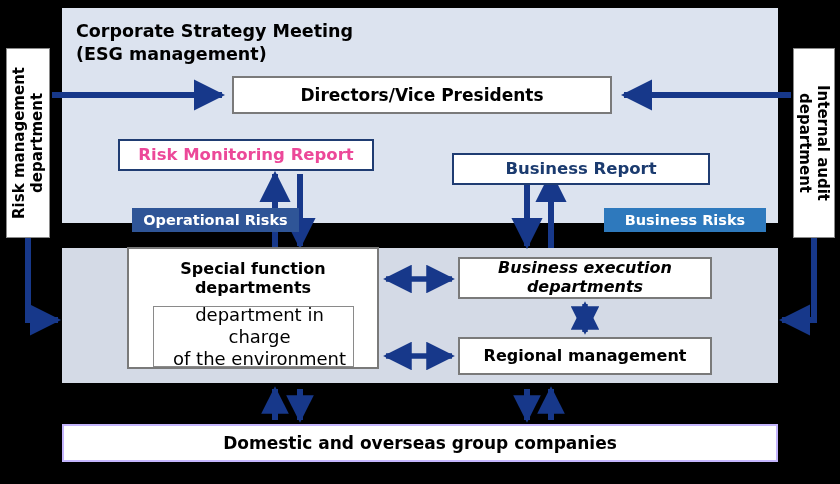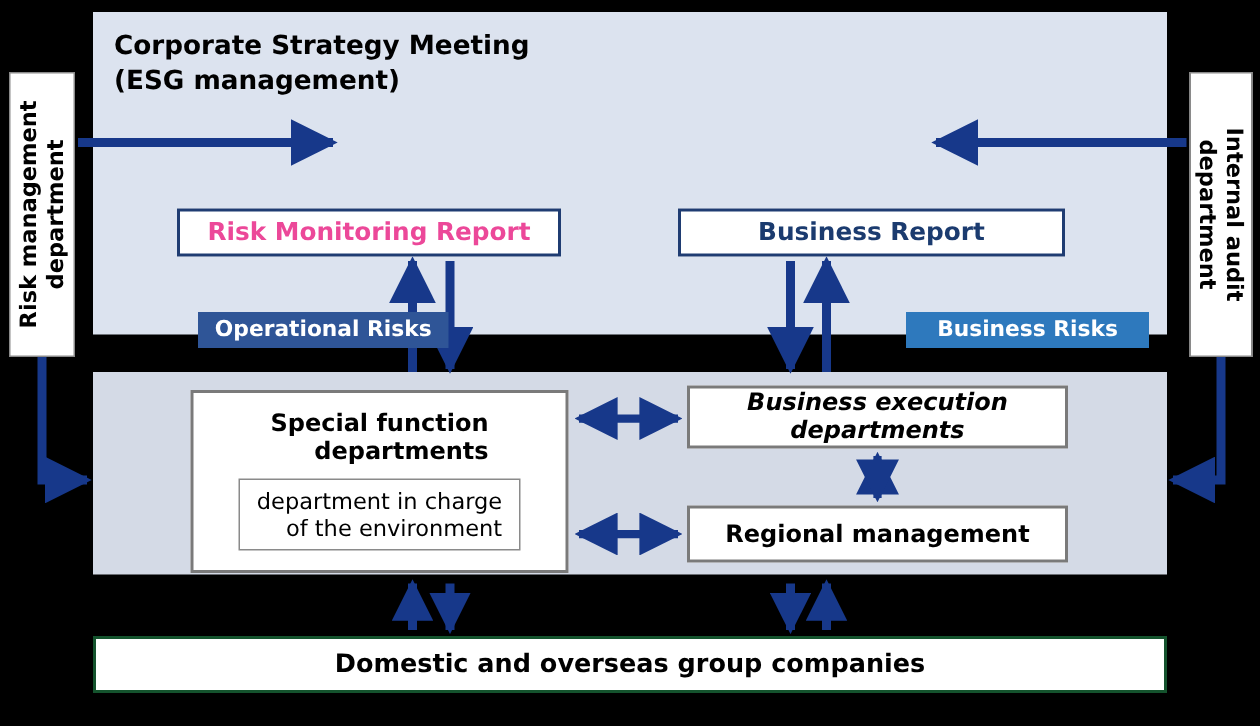--- a/index.html
+++ b/index.html
@@ -65,72 +65,72 @@
     font-size: 17px;
   }
   .box-risk-report {
     left: 118px; top: 139px;
     width: 256px; height: 32px;
     border: 2px solid #1f3c72;
     color: #ec4899;
     font-size: 16.5px;
   }
   .box-business-report {
-    left: 452px; top: 139px;
+    left: 452px; top: 153px;
     width: 258px; height: 32px;
     border: 2px solid #1f3c72;
     color: #1b3b6f;
     font-size: 16.5px;
   }
   .box-special {
-    left: 127px; top: 260px;
+    left: 127px; top: 247px;
     width: 252px; height: 122px;
     border: 2px solid #7a7a7a;
     flex-direction: column;
     justify-content: flex-start;
     padding-top: 10px;
     font-size: 16px;
-    text-align: right;
   }
   .box-special .heading {
     white-space: pre-line;
     line-height: 1.2;
   }
   .box-env {
     margin-top: 9px;
     width: 186px;
     min-height: 46px;
     border: 1.5px solid #8a8a8a;
     background: #ffffff;
     display: flex;
     align-items: center;
     justify-content: center;
     font-weight: normal;
-    font-size: 15px;
+    font-size: 18px;
     line-height: 1.22;
     white-space: pre-line;
+    padding-left: 13px;
   }
   .box-bizexec {
     left: 458px; top: 257px;
     width: 254px; height: 42px;
     border: 2px solid #7a7a7a;
     font-size: 16px;
     white-space: pre-line;
     font-style: italic;
   }
   .box-regional {
     left: 458px; top: 337px;
     width: 254px; height: 38px;
     border: 2px solid #7a7a7a;
     font-size: 16px;
   }
   .box-group {
     left: 62px; top: 424px;
     width: 716px; height: 38px;
-    border: 2px solid #14532d;
+    border: 2px solid #c4b5fd;
     font-size: 17px;
     text-align: center;
   }
 
   
   .side-box {
     position: absolute;
     background: #ffffff;
     border: 1.5px solid #8a8a8a;
     box-sizing: border-box;
@@ -238,20 +238,21 @@
       <line x1="551" y1="420" x2="551" y2="389" stroke-width="6" marker-end="url(#ah2)"></line>
 
       <line x1="386" y1="279" x2="452" y2="279" stroke-width="5.5" marker-start="url(#ah)" marker-end="url(#ah)"></line>
 
       <line x1="386" y1="356" x2="452" y2="356" stroke-width="5.5" marker-start="url(#ah)" marker-end="url(#ah)"></line>
 
       <line x1="585" y1="304" x2="585" y2="332" stroke-width="5.5" marker-start="url(#ah)" marker-end="url(#ah)"></line>
     </g>
   </svg>
 
+  <div class="box box-directors">Directors/Vice Presidents</div>
 
   <div class="box box-risk-report">Risk Monitoring Report</div>
 
   <div class="box box-business-report">Business Report</div>
 
   <div class="side-box side-left">
     <span class="vtext">Risk management
 department</span>
   </div>
 

